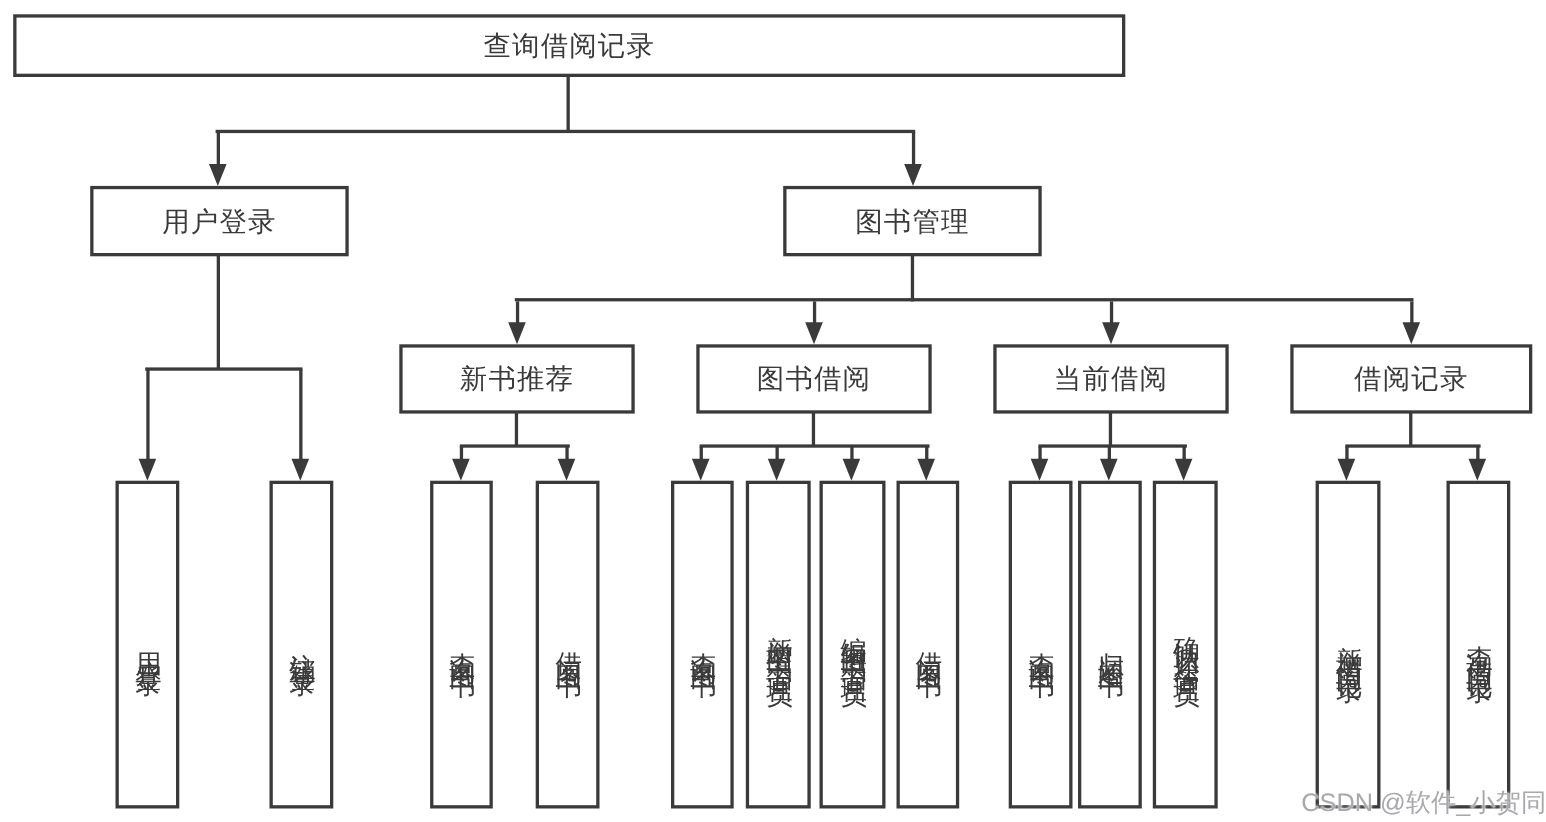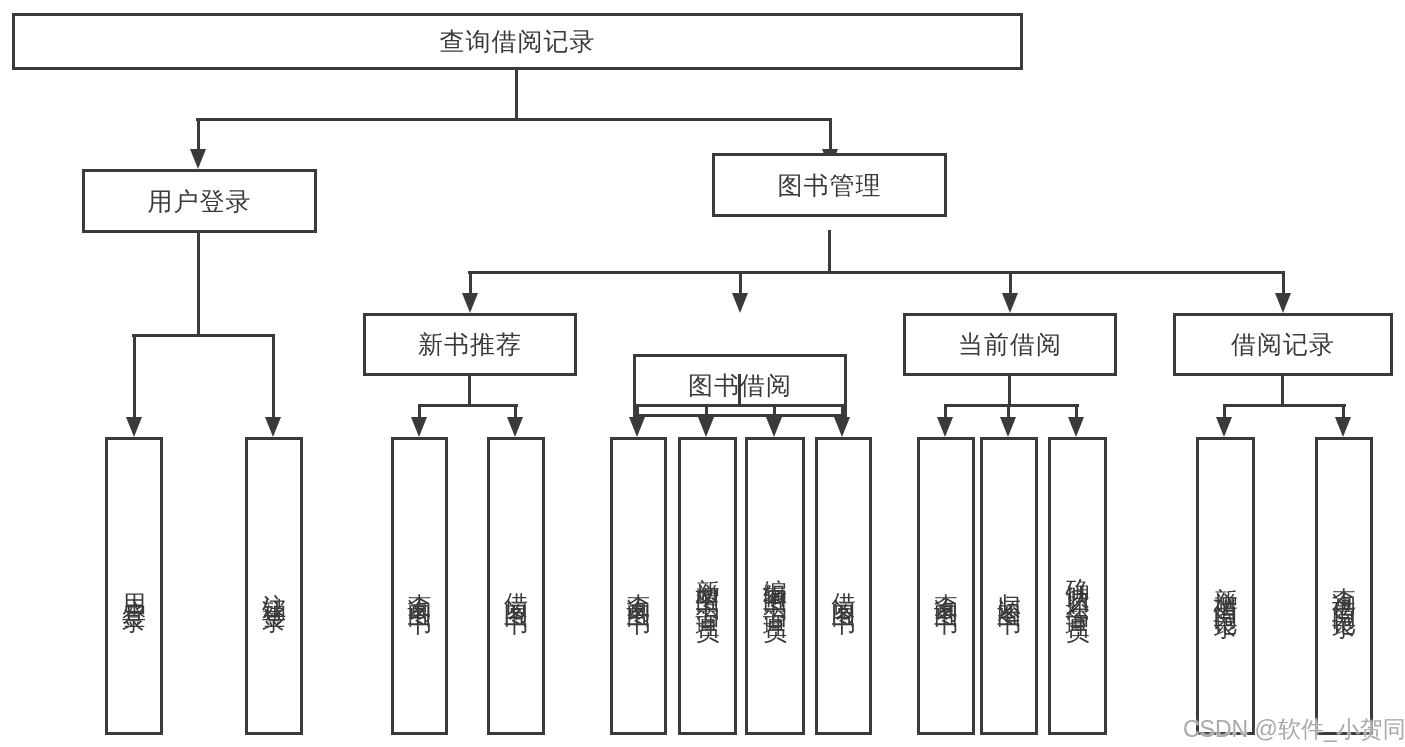--- a/index.html
+++ b/index.html
@@ -93,40 +93,40 @@
   </div>
 
   <div class="vline" style="left:515px; top:68px; height:52px;"></div>
   <div class="hline" style="left:196px; top:118px; width:636px;"></div>
   <div class="arrow" style="left:190px; top:120px; height:49px;"></div>
   <div class="arrow" style="left:822px; top:120px; height:49px;"></div>
 
   <div class="hbox" style="left:82px; top:169px; width:235px; height:64px;">
     <span>用户登录</span>
   </div>
-  <div class="hbox" style="left:712px; top:153px; width:235px; height:64px;">
+  <div class="hbox" style="left:712px; top:169px; width:235px; height:64px;">
     <span>图书管理</span>
   </div>
 
   <div class="vline" style="left:197px; top:230px; height:106px;"></div>
   <div class="hline" style="left:132px; top:334px; width:143px;"></div>
   <div class="arrow" style="left:126px; top:336px; height:101px;"></div>
   <div class="arrow" style="left:265px; top:336px; height:101px;"></div>
 
   <div class="vline" style="left:828px; top:230px; height:44px;"></div>
   <div class="hline" style="left:468px; top:271px; width:817px;"></div>
   <div class="arrow" style="left:462px; top:274px; height:39px;"></div>
   <div class="arrow" style="left:732px; top:274px; height:39px;"></div>
   <div class="arrow" style="left:1002px; top:274px; height:39px;"></div>
   <div class="arrow" style="left:1275px; top:274px; height:39px;"></div>
 
   <div class="hbox" style="left:363px; top:313px; width:214px; height:63px;">
     <span>新书推荐</span>
   </div>
-  <div class="hbox" style="left:633px; top:313px; width:214px; height:63px;margin-top:41px;">
+  <div class="hbox" style="left:633px; top:313px; width:214px; height:63px;">
     <span>图书借阅</span>
   </div>
   <div class="hbox" style="left:1173px; top:313px; width:220px; height:63px;">
     <span>借阅记录</span>
   </div>
   <div class="hbox" style="left:903px; top:313px; width:214px; height:63px;">
     <span>当前借阅</span>
   </div>
 
   <div class="vline" style="left:468px; top:374px; height:32px;"></div>

